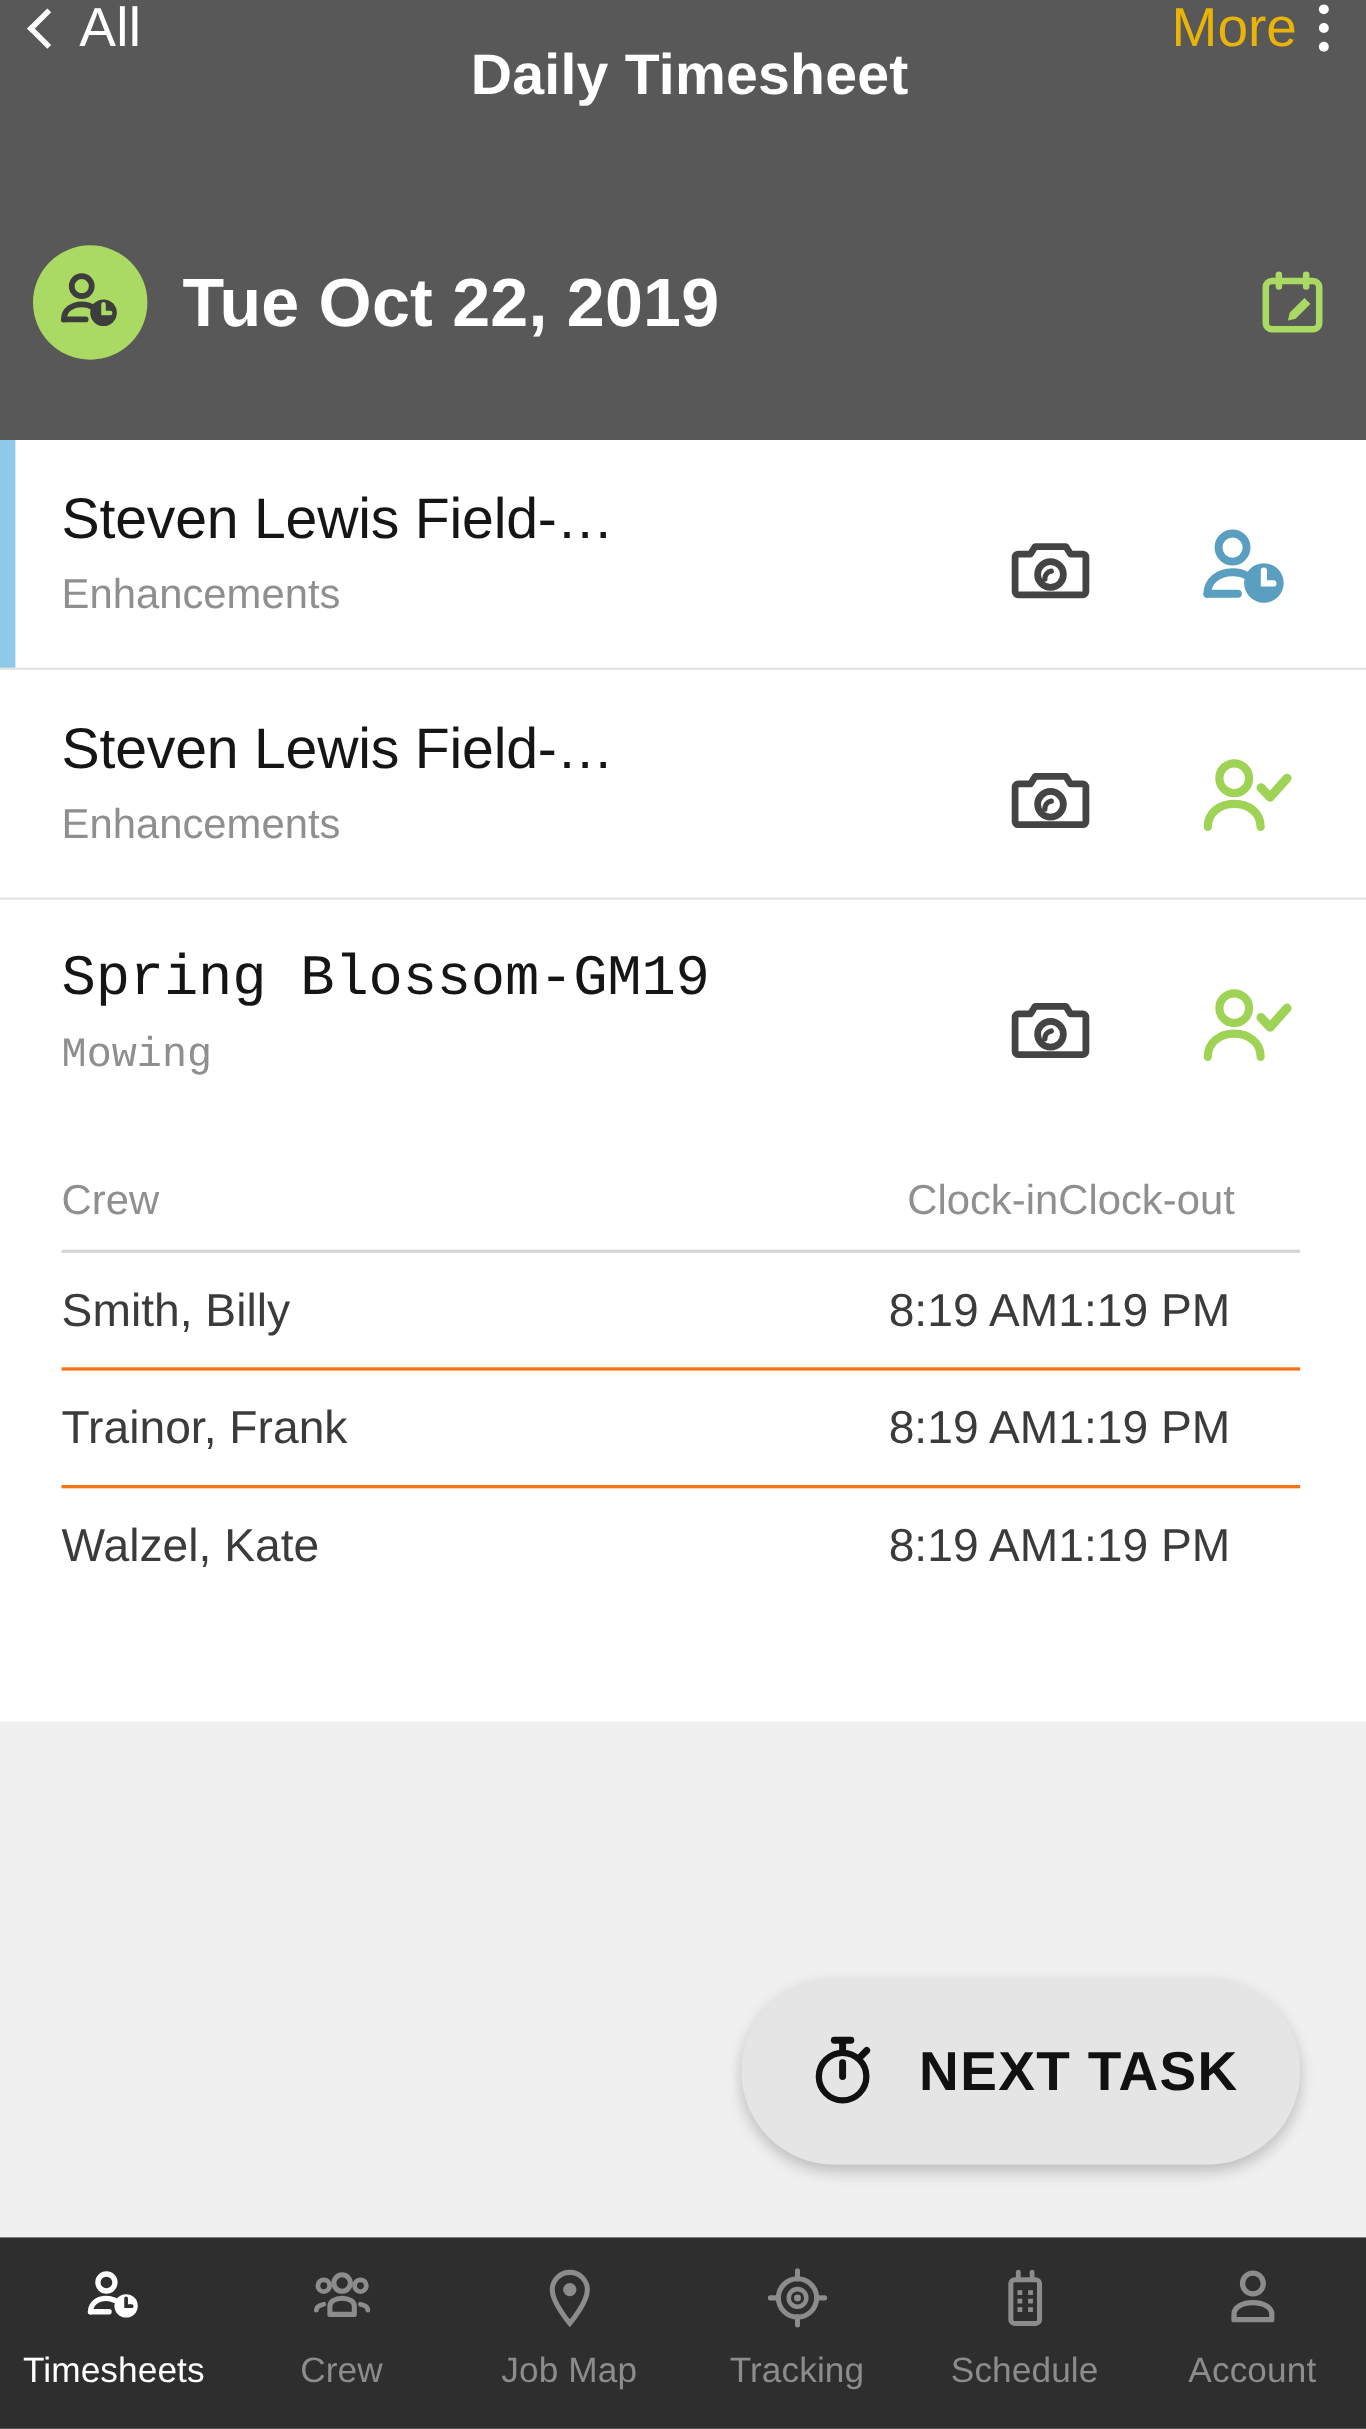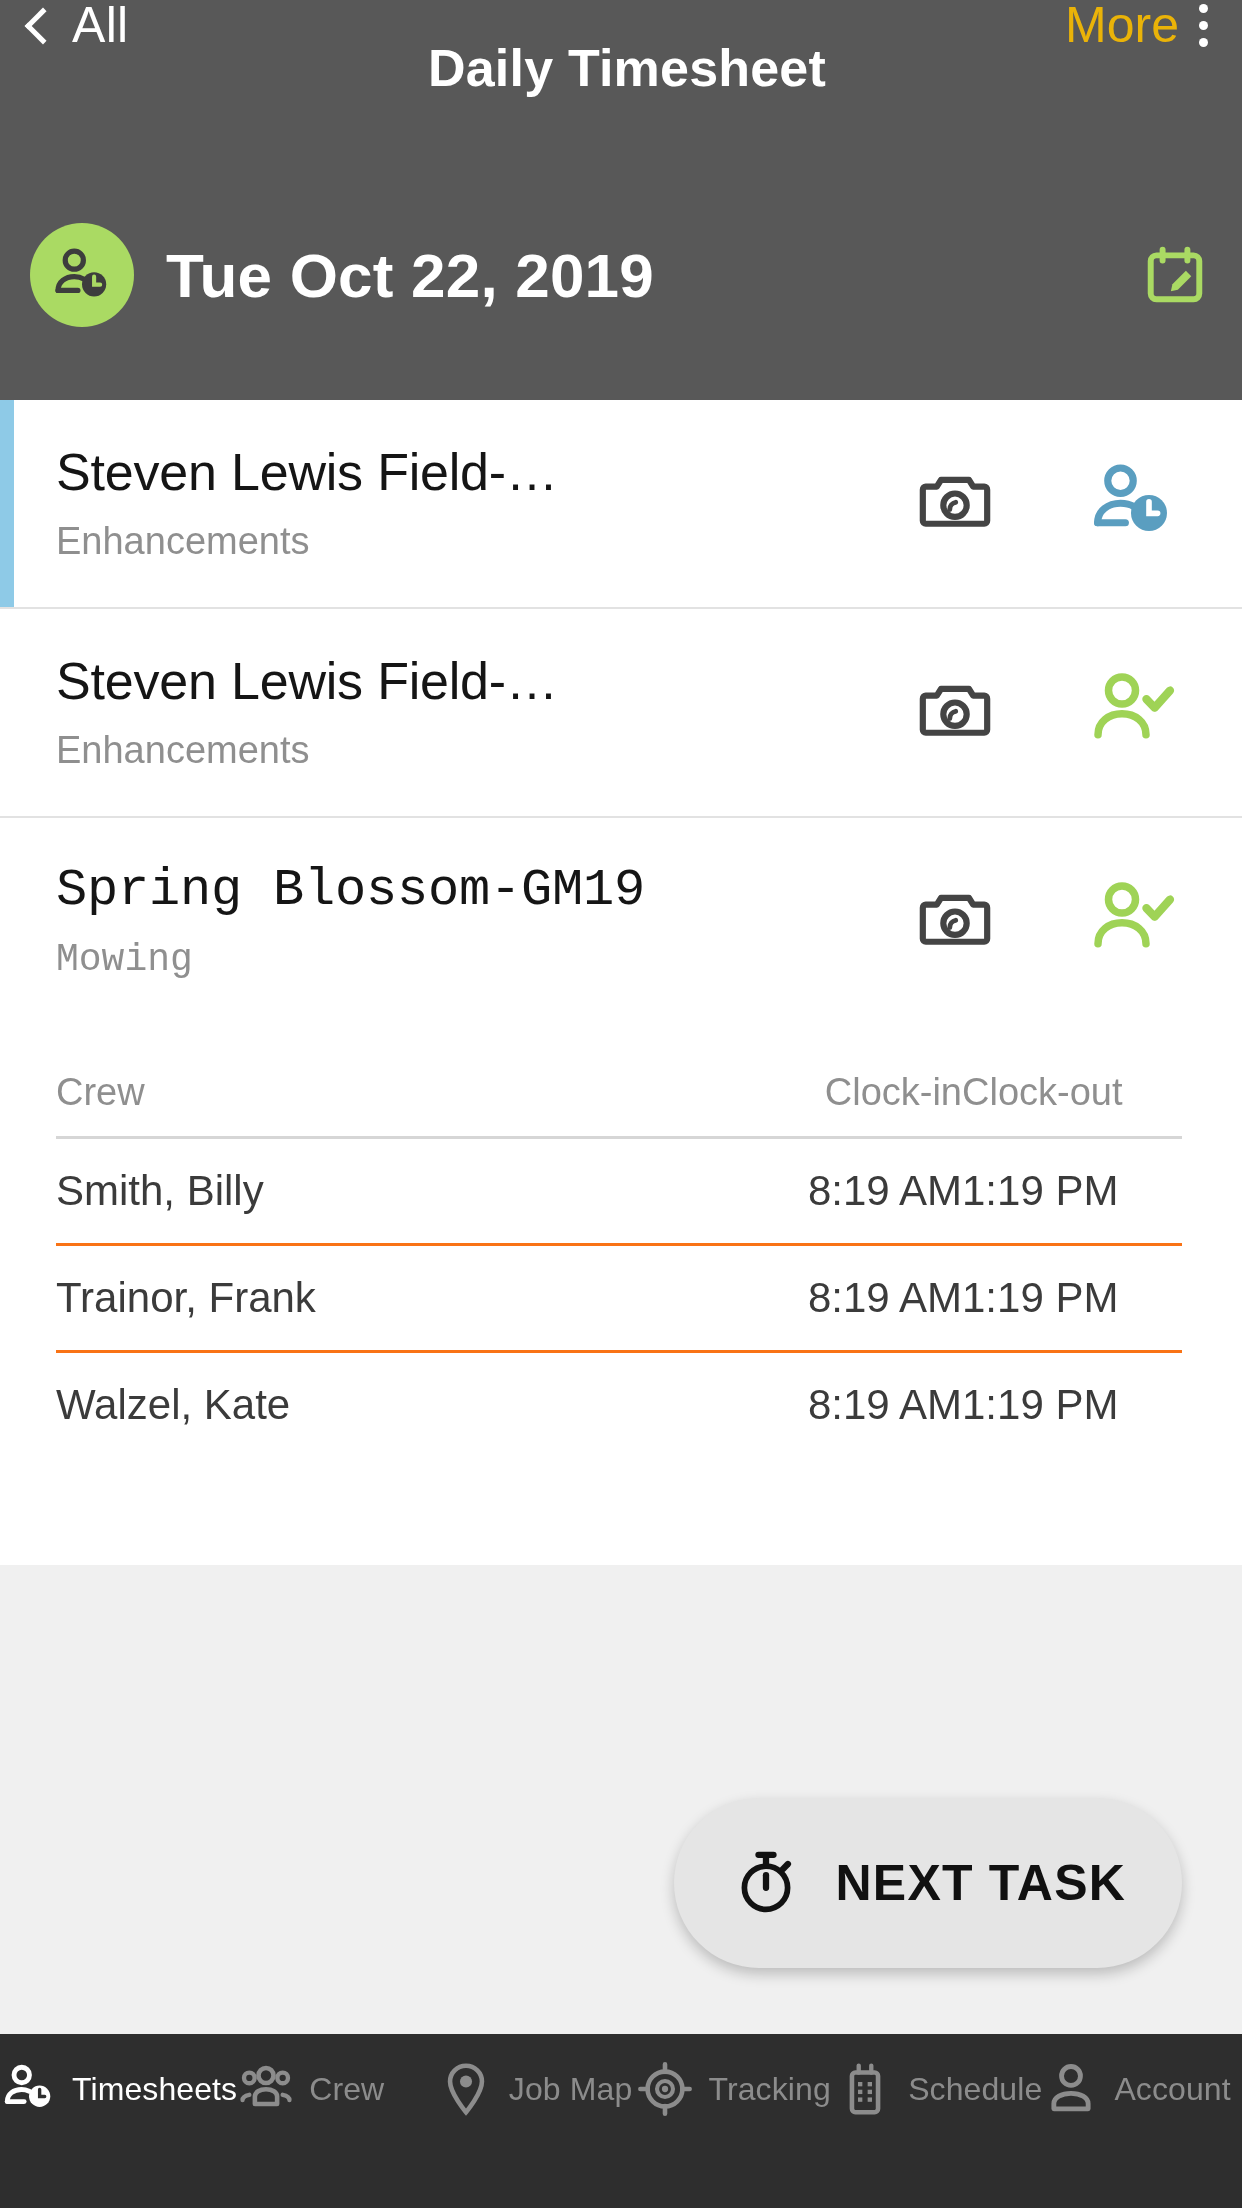--- a/index.html
+++ b/index.html
@@ -102,21 +102,21 @@
   }
 
   
   .list{
     background:#ffffff;
     position:relative;
   }
   .task-row{
     position:relative;
     display:flex;
-    align-items:flex-start;
+    align-items:flex-end;
     padding:44px 0 44px 0;
     background:#ffffff;
     border-bottom:2px solid #e2e2e2;
   }
   .task-row.no-border{ border-bottom:none;font-family:Liberation Mono, monospace; }
   .accent{
     position:absolute;
     left:0; top:0; bottom:0;
     width:14px;
     background:#8ecae7;
@@ -221,21 +221,21 @@
     left:0; right:0; bottom:0;
     height:174px;
     background:#2e2e2e;
     display:flex;
     align-items:flex-start;
     padding-top:22px;
   }
   .nav-item{
     flex:1 1 0;
     display:flex;
-    flex-direction:row;
+    flex-direction:column;
     align-items:center;
     gap:14px;
     cursor:pointer;
   }
   .nav-label{
     font-size:32px;
     color:#8c8c8c;
     font-weight:400;
     letter-spacing:0.1px;
   }

